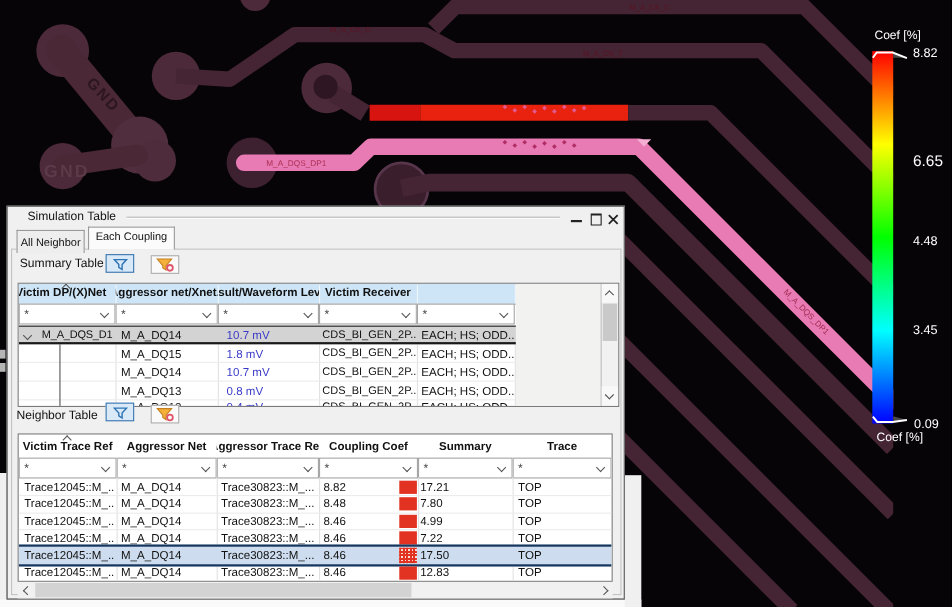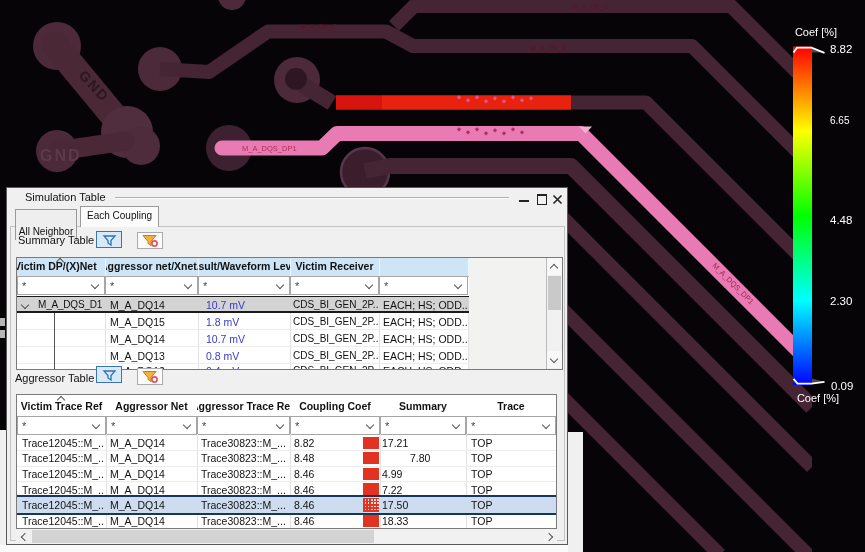--- a/index.html
+++ b/index.html
@@ -110,23 +110,23 @@
     </linearGradient>
   </defs>
   <rect x="13" y="46.5" width="19" height="338.5" fill="url(#cbar)"></rect>
   <polygon points="32,47.5 45,52.5 32,52.5" fill="#4a4a4a"></polygon>
   <polyline points="13.5,52.5 17,47.7 31.5,47.7 44.5,52.8" fill="none" stroke="#ffffff" stroke-width="1.8"></polyline>
   <polygon points="32,378.5 45,382 32,383.5" fill="#4a4a4a"></polygon>
   <polyline points="13.5,378.8 17.5,383.6 31.5,383.6 44.5,381.8" fill="none" stroke="#ffffff" stroke-width="1.8"></polyline>
 </svg>
 <div class="abs" style="left:793px;top:26px;width:46px;height:12px;color:#fff;font-size:11px;text-align:center;">Coef [%]</div>
 <div class="abs" style="left:830px;top:43px;color:#fff;font-size:11.5px;">8.82</div>
-<div class="abs" style="left:830px;top:115px;color:#fff;font-size:10px;">6.65</div>
+<div class="abs" style="left:830px;top:138px;color:#fff;font-size:14px;">6.65</div>
 <div class="abs" style="left:830px;top:214px;color:#fff;font-size:11.5px;">4.48</div>
-<div class="abs" style="left:830px;top:295px;color:#fff;font-size:11.5px;">2.30</div>
+<div class="abs" style="left:830px;top:295px;color:#fff;font-size:11.5px;">3.45</div>
 <div class="abs" style="left:831px;top:380px;color:#fff;font-size:11.5px;">0.09</div>
 <div class="abs" style="left:795px;top:392px;width:46px;height:12px;color:#fff;font-size:11px;text-align:center;">Coef [%]</div>
 
 <div class="abs" style="left:0px;top:430px;width:6px;height:122px;background:#f0f0f0;"></div>
 <div class="abs" style="left:0px;top:318px;width:5px;height:8px;background:#b5b5b5;"></div>
 <div class="abs" style="left:0px;top:330px;width:5px;height:8px;background:#b5b5b5;"></div>
 
 <div class="abs" style="left:0px;top:545px;width:583px;height:7px;background:#fafafa;"></div>
 <div class="abs" style="left:568px;top:432px;width:15px;height:120px;background:#f0f0f0;"></div>
 
@@ -135,21 +135,21 @@
   <div class="abs" style="left:18px;top:3px;">Simulation Table</div>
   <div class="abs" style="left:108px;top:9px;width:394px;height:0;border-top:1px solid #b0b0b0;border-bottom:1px solid #fbfbfb;"></div>
   <div class="abs" style="left:512px;top:12px;width:10px;height:2px;background:#222;"></div>
   <div class="abs" style="left:530px;top:6px;width:8px;height:8px;border:1px solid #222;border-top:2px solid #222;"></div>
   <svg class="abs" style="left:545px;top:6px;" width="11" height="11">
         <path d="M1.5,1.5 L9.5,9.5 M9.5,1.5 L1.5,9.5" stroke="#222" stroke-width="1.6"></path>
       </svg>
 
   <div class="abs" style="left:3px;top:38px;width:553px;height:313px;border:1px solid #c3c3c3;background:#f0f0f0;"></div>
 
-  <div class="abs" style="left:8px;top:21px;width:60px;height:14px;border:1px solid #9a9a9a;border-bottom:none;background:#eeeeee;padding-top:16px;text-align:center;white-space:nowrap;font-size:10px;overflow:hidden;">All Neighbor</div>
+  <div class="abs" style="left:8px;top:21px;width:60px;height:14px;border:1px solid #9a9a9a;border-bottom:none;background:#eeeeee;padding-top:6px;text-align:center;white-space:nowrap;font-size:10px;overflow:hidden;">All Neighbor</div>
   <div class="abs" style="left:73px;top:18px;width:77px;height:17px;border:1px solid #9a9a9a;border-bottom:none;background:#fbfbfb;padding-top:3px;text-align:center;z-index:2;white-space:nowrap;font-size:10px;">Each Coupling</div>
 
   <div class="abs" style="left:11px;top:46px;">Summary Table</div>
   <div class="abs" style="left:89px;top:43px;width:24px;height:15px;border:1.6px solid #3a75ad;background:#d9e9f8;">
     <svg width="25" height="16">
           <path d="M7,4 L18,4 L14,8.5 L14,13 L11,11 L11,8.5 Z" fill="none" stroke="#2e74b5" stroke-width="1.3"></path>
         </svg>
   </div>
   <div class="abs" style="left:130px;top:44px;width:24px;height:15px;border:1px solid #ababab;background:#fafafa;">
     <svg width="24" height="15">
@@ -211,21 +211,21 @@
     <div class="cell" style="left:366px;top:107px;width:85px;">EACH; HS; ODD...</div>
     <div class="abs" style="left:452px;top:0;width:77px;height:111px;background:#f2f2f1;"></div>
     <div class="abs" style="left:529px;top:0;width:16px;height:111px;background:#f1f1f1;border-left:1px solid #bbb;box-sizing:border-box;"></div>
     <div class="abs" style="left:530px;top:0;width:15px;height:17px;background:#f8f8f8;"></div>
     <span class="chvu" style="left:534px;top:7px;"></span>
     <div class="abs" style="left:530px;top:93px;width:15px;height:17px;background:#f8f8f8;"></div>
     <span class="chvd" style="left:534px;top:98px;"></span>
     <div class="abs" style="left:531px;top:18px;width:13px;height:34px;background:#c9c9c9;"></div>
     </div>
 
-  <div class="abs" style="left:8px;top:184px;">Aggressor Table</div>
+  <div class="abs" style="left:8px;top:184px;">Neighbor Table</div>
   <div class="abs" style="left:89px;top:178px;width:24px;height:15px;border:1.6px solid #3a75ad;background:#d9e9f8;">
     <svg width="25" height="16">
           <path d="M7,4 L18,4 L14,8.5 L14,13 L11,11 L11,8.5 Z" fill="none" stroke="#2e74b5" stroke-width="1.3"></path>
         </svg>
   </div>
   <div class="abs" style="left:130px;top:180px;width:24px;height:15px;border:1px solid #ababab;background:#fafafa;">
     <svg width="24" height="15">
           <path d="M5,2.5 L18,2.5 L13,8.5 L13,12.5 L10,10.5 L10,8.5 Z" fill="#f5b03c" stroke="#c57f1f" stroke-width="1"></path>
           <circle cx="16.5" cy="10.5" r="2.6" fill="#fff" stroke="#e0556a" stroke-width="1.7"></circle>
         </svg>
@@ -257,21 +257,21 @@
     <div class="cell" style="left:277px;top:41.8px;width:50px;">8.82</div>
     <div class="abs" style="left:346px;top:41.6px;width:16px;height:12.2px;background:#e23322;"></div>
     <div class="cell" style="left:365px;top:41.8px;width:60px;">17.21</div>
     <div class="cell" style="left:454px;top:41.8px;width:60px;">TOP</div>
     <div class="abs" style="left:0;top:70.6px;width:539px;height:1px;background:#ececec;"></div>
     <div class="cell" style="left:5px;top:57.4px;width:82px;">Trace12045::M_...</div>
     <div class="cell" style="left:93px;top:57.4px;width:85px;">M_A_DQ14</div>
     <div class="cell" style="left:184px;top:57.4px;width:87px;">Trace30823::M_...</div>
     <div class="cell" style="left:277px;top:57.4px;width:50px;">8.48</div>
     <div class="abs" style="left:346px;top:57.2px;width:16px;height:12.2px;background:#e23322;"></div>
-    <div class="cell" style="left:365px;top:57.4px;width:60px;padding-left:28px;">7.80</div>
+    <div class="cell" style="left:365px;top:57.4px;width:60px;">7.80</div>
     <div class="cell" style="left:454px;top:57.4px;width:60px;">TOP</div>
     <div class="abs" style="left:0;top:86.2px;width:539px;height:1px;background:#ececec;"></div>
     <div class="cell" style="left:5px;top:73.0px;width:82px;">Trace12045::M_...</div>
     <div class="cell" style="left:93px;top:73.0px;width:85px;">M_A_DQ14</div>
     <div class="cell" style="left:184px;top:73.0px;width:87px;">Trace30823::M_...</div>
     <div class="cell" style="left:277px;top:73.0px;width:50px;">8.46</div>
     <div class="abs" style="left:346px;top:72.8px;width:16px;height:12.2px;background:#e23322;"></div>
     <div class="cell" style="left:365px;top:73.0px;width:60px;">4.99</div>
     <div class="cell" style="left:454px;top:73.0px;width:60px;">TOP</div>
     <div class="abs" style="left:0;top:101.8px;width:539px;height:1px;background:#ececec;"></div>
@@ -289,21 +289,21 @@
     <div class="cell" style="left:277px;top:104.2px;width:50px;">8.46</div>
     <div class="abs" style="left:346px;top:102.8px;width:16px;height:13.8px;background-color:#f6ded8;background-image:repeating-linear-gradient(0deg,#e23322 0px,#e23322 1.6px,rgba(0,0,0,0) 1.6px,rgba(0,0,0,0) 3.2px),repeating-linear-gradient(90deg,#e23322 0px,#e23322 1.6px,rgba(0,0,0,0) 1.6px,rgba(0,0,0,0) 3.2px);"></div>
     <div class="cell" style="left:365px;top:104.2px;width:60px;">17.50</div>
     <div class="cell" style="left:454px;top:104.2px;width:60px;">TOP</div>
     <div class="abs" style="left:0;top:133.0px;width:539px;height:1px;background:#ececec;"></div>
     <div class="cell" style="left:5px;top:119.8px;width:82px;">Trace12045::M_...</div>
     <div class="cell" style="left:93px;top:119.8px;width:85px;">M_A_DQ14</div>
     <div class="cell" style="left:184px;top:119.8px;width:87px;">Trace30823::M_...</div>
     <div class="cell" style="left:277px;top:119.8px;width:50px;">8.46</div>
     <div class="abs" style="left:346px;top:119.6px;width:16px;height:12.2px;background:#e23322;"></div>
-    <div class="cell" style="left:365px;top:119.8px;width:60px;">18.33</div>
+    <div class="cell" style="left:365px;top:119.8px;width:60px;">12.83</div>
     <div class="cell" style="left:454px;top:119.8px;width:60px;">TOP</div>
     </div>
 
   <div class="abs" style="left:9px;top:341px;width:541px;height:15px;background:#f1f1f1;">
     <span class="chvl" style="left:6px;top:5px;"></span>
     <span class="chvr" style="left:530px;top:5px;"></span>
     <div class="abs" style="left:16px;top:1px;width:342px;height:13px;background:#d3d3d3;"></div>
   </div>
 </div>
 

